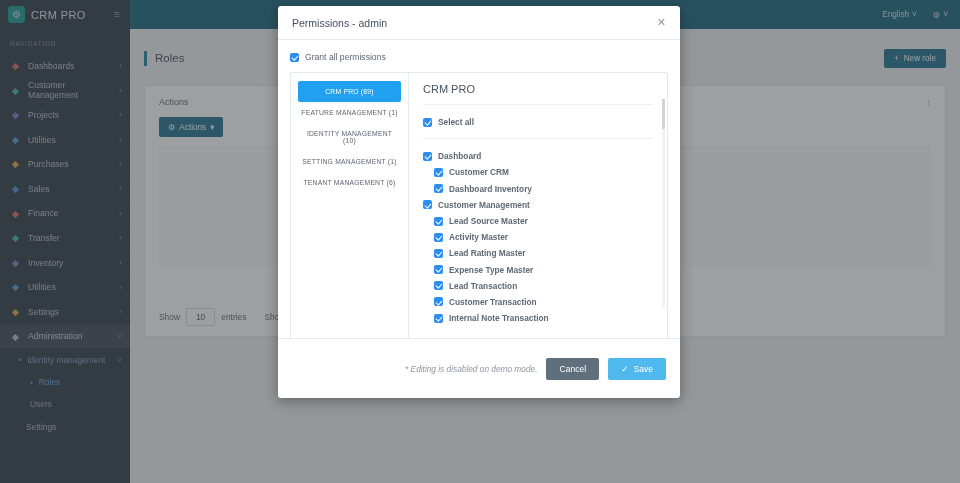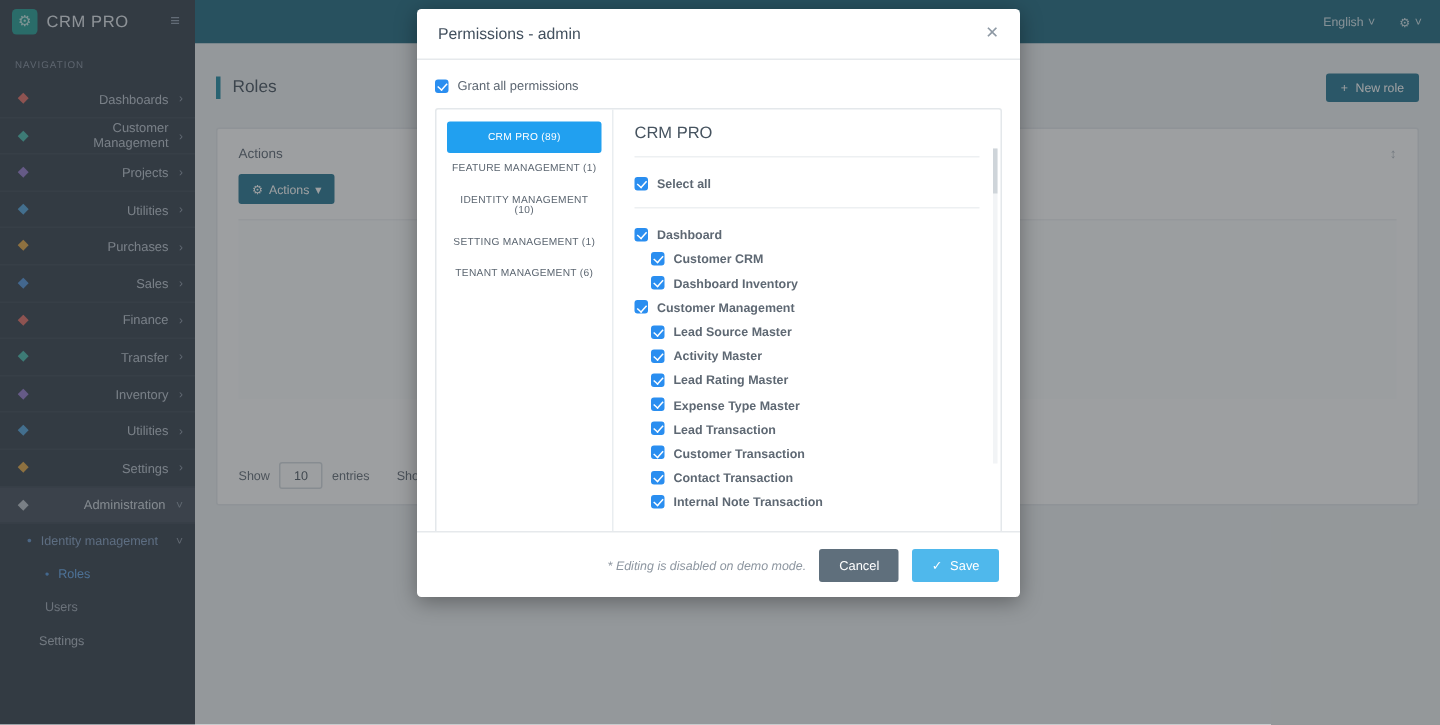--- a/index.html
+++ b/index.html
@@ -35,21 +35,21 @@
     color: #7e8a99; font-size: 6.5px; letter-spacing: .7px;
     padding: 11px 10px 7px 10px; text-transform: uppercase;
   }
   .nav-item {
     display: flex; align-items: center; gap: 7px;
     height: 24.6px; padding: 0 8px 0 10px;
     color: #b6c0cb; font-size: 8.6px;
     border-bottom: 1px solid #333e4b;
   }
   .nav-item .ni-ico { width: 11px; font-size: 9.5px; line-height: 1; text-align: center; }
-  .nav-item .ni-label { flex: 1; text-align: right; }
+  .nav-item .ni-label { flex: 1; }
   .nav-item .ni-arrow { color: #8793a1; font-size: 8px; }
   .nav-item.active { background: #3a4552; color: #ccd4dc; }
   .nav-sub {
     display: flex; align-items: center; gap: 6px;
     height: 22px; padding-left: 18px; padding-right: 8px;
     color: #7f9cc0; font-size: 8.4px;
   }
   .nav-sub .dot { color: #5d8fc7; font-size: 9px; }
   .nav-sub .ns-label { flex: 1; }
   .nav-sub .ns-arrow { color: #8793a1; font-size: 8px; }
@@ -213,21 +213,21 @@
   }
   .cb::after {
     content: ""; position: absolute;
     left: 2.6px; top: 1.2px;
     width: 2.6px; height: 5px;
     border: solid #fff; border-width: 0 1.4px 1.4px 0;
     transform: rotate(42deg);
   }
 
   .modal-foot {
-    height: 44px; border-top: 1px solid #e6e9ec;
+    height: 60px; border-top: 1px solid #e6e9ec;
     display: flex; align-items: center; justify-content: flex-end;
     padding: 0 14px; gap: 9px;
   }
   .demo-note { font-size: 8.3px; color: #8d96a0; font-style: italic; }
   .btn-cancel {
     background: #5f6f7c; color: #fff; border: none; border-radius: 2px;
     font-size: 8.6px; padding: 6px 13px;
   }
   .btn-save {
     background: #4fb8ec; color: #fff; border: none; border-radius: 2px;
@@ -436,24 +436,20 @@
               <div class="perm-row lvl2">
                 <span class="cb"></span>
                 <span>Lead Transaction</span>
               </div>
               <div class="perm-row lvl2">
                 <span class="cb"></span>
                 <span>Customer Transaction</span>
               </div>
               <div class="perm-row lvl2">
                 <span class="cb"></span>
-                <span>Contact Transaction</span>
-              </div>
-              <div class="perm-row lvl2">
-                <span class="cb"></span>
                 <span>Internal Note Transaction</span>
               </div>
             </div>
           <div class="scrollbar">
             <div class="thumb"></div>
           </div>
         </div>
       </div>
     </div>
     <div class="modal-foot">

